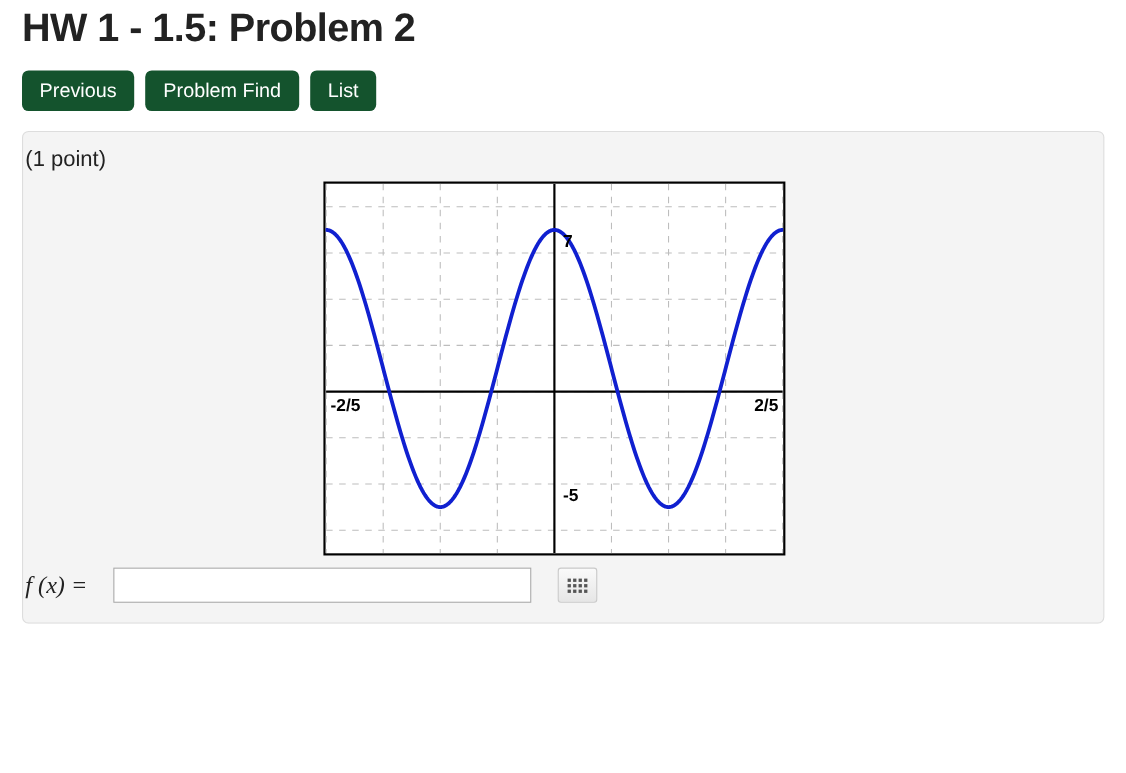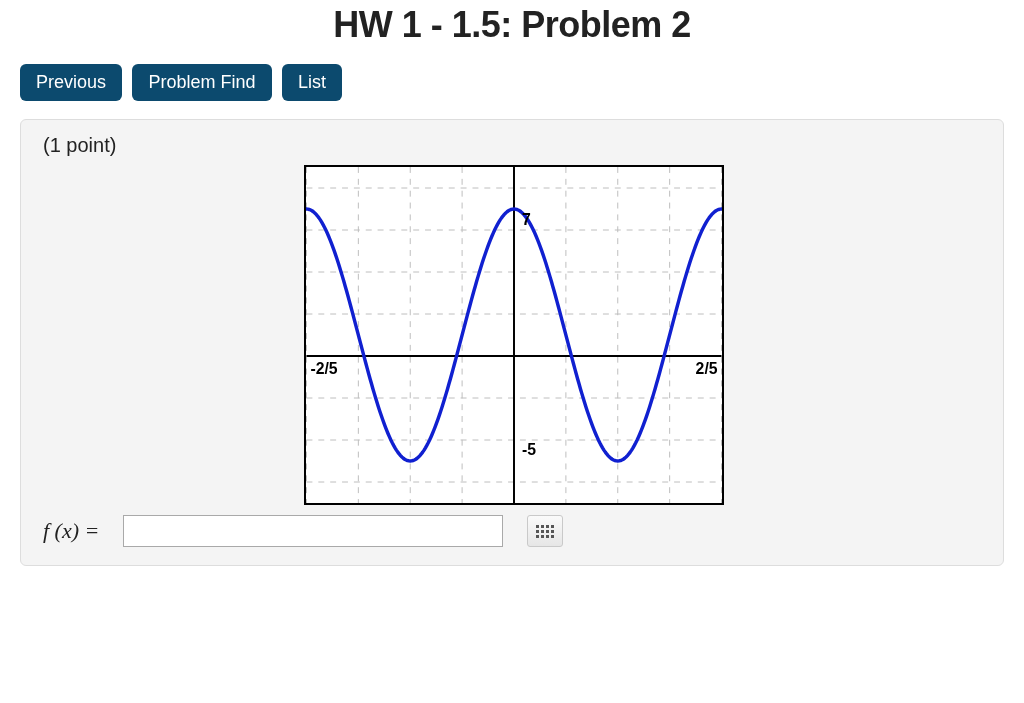--- a/index.html
+++ b/index.html
@@ -8,40 +8,39 @@
     padding: 0 20px;
     font-family: "Helvetica Neue", Helvetica, Arial, sans-serif;
     color: #222;
     background: #fff;
   }
   h1.page-title {
     font-size: 36px;
     font-weight: 700;
     letter-spacing: -0.5px;
     margin: 4px 0 18px 0;
-    text-align: center;
   }
   .nav-row { margin-bottom: 18px; }
   .nav-btn {
     display: inline-block;
-    background: #0c4a6e;
+    background: #14532d;
     color: #fff;
     font-size: 18px;
     padding: 8px 16px;
     border-radius: 6px;
     margin-right: 6px;
     cursor: pointer;
     font-weight: 400;
     border: none;
   }
   .problem-panel {
     background: #f4f4f4;
     border: 1px solid #ddd;
     border-radius: 6px;
-    padding: 14px 18px 18px 22px;
+    padding: 14px 18px 18px 2px;
   }
   .points {
     font-size: 20px;
     margin-bottom: 8px;
   }
   .graph-wrap {
     text-align: center;
     margin: 0 auto 6px auto;
   }
   svg.graph {

